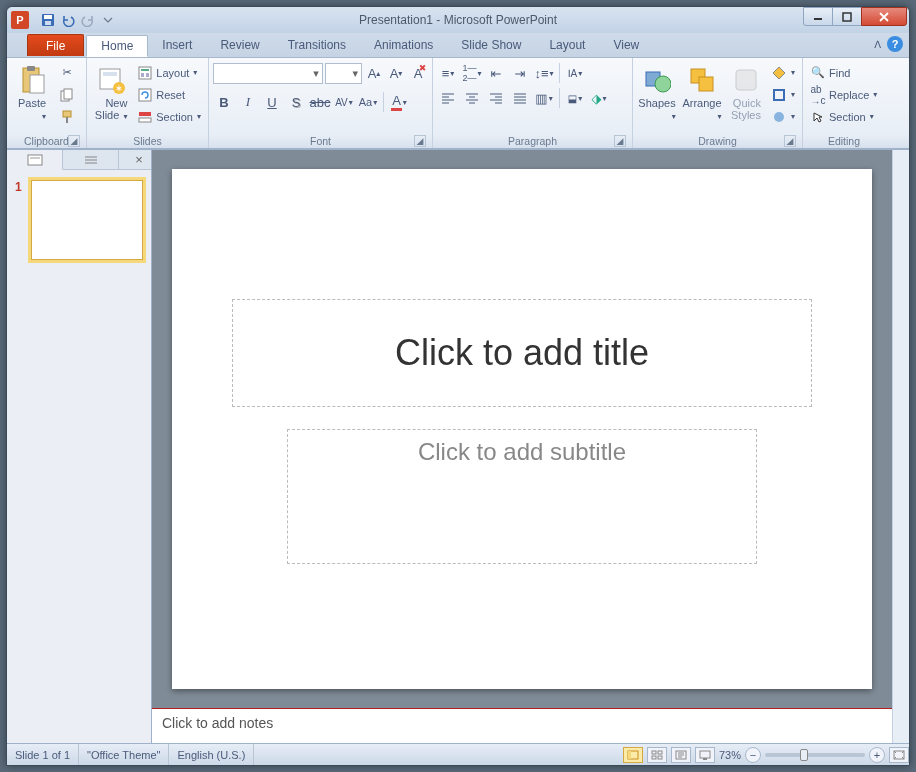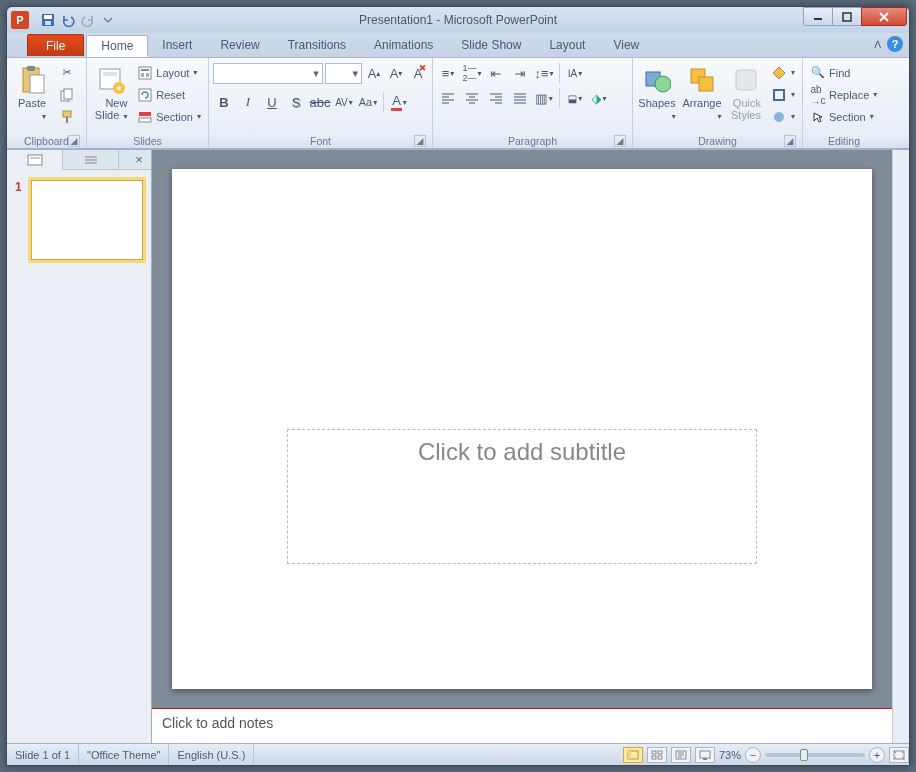--- a/index.html
+++ b/index.html
@@ -445,20 +445,21 @@
         <div class="thumb-row">
           <div class="thumb-num">1</div>
           <div class="thumb"></div>
         </div>
       </div>
     </div>
 
     <div class="canvas-area">
       <div class="slide-viewport">
         <div class="slide">
+          <div class="placeholder ph-title">Click to add title</div>
           <div class="placeholder ph-sub">Click to add subtitle</div>
         </div>
       </div>
       <div class="notes">Click to add notes</div>
     </div>
     <div class="vscroll"></div>
   </div>
 
   <div class="statusbar">
     <div class="sb-cell">Slide 1 of 1</div>

